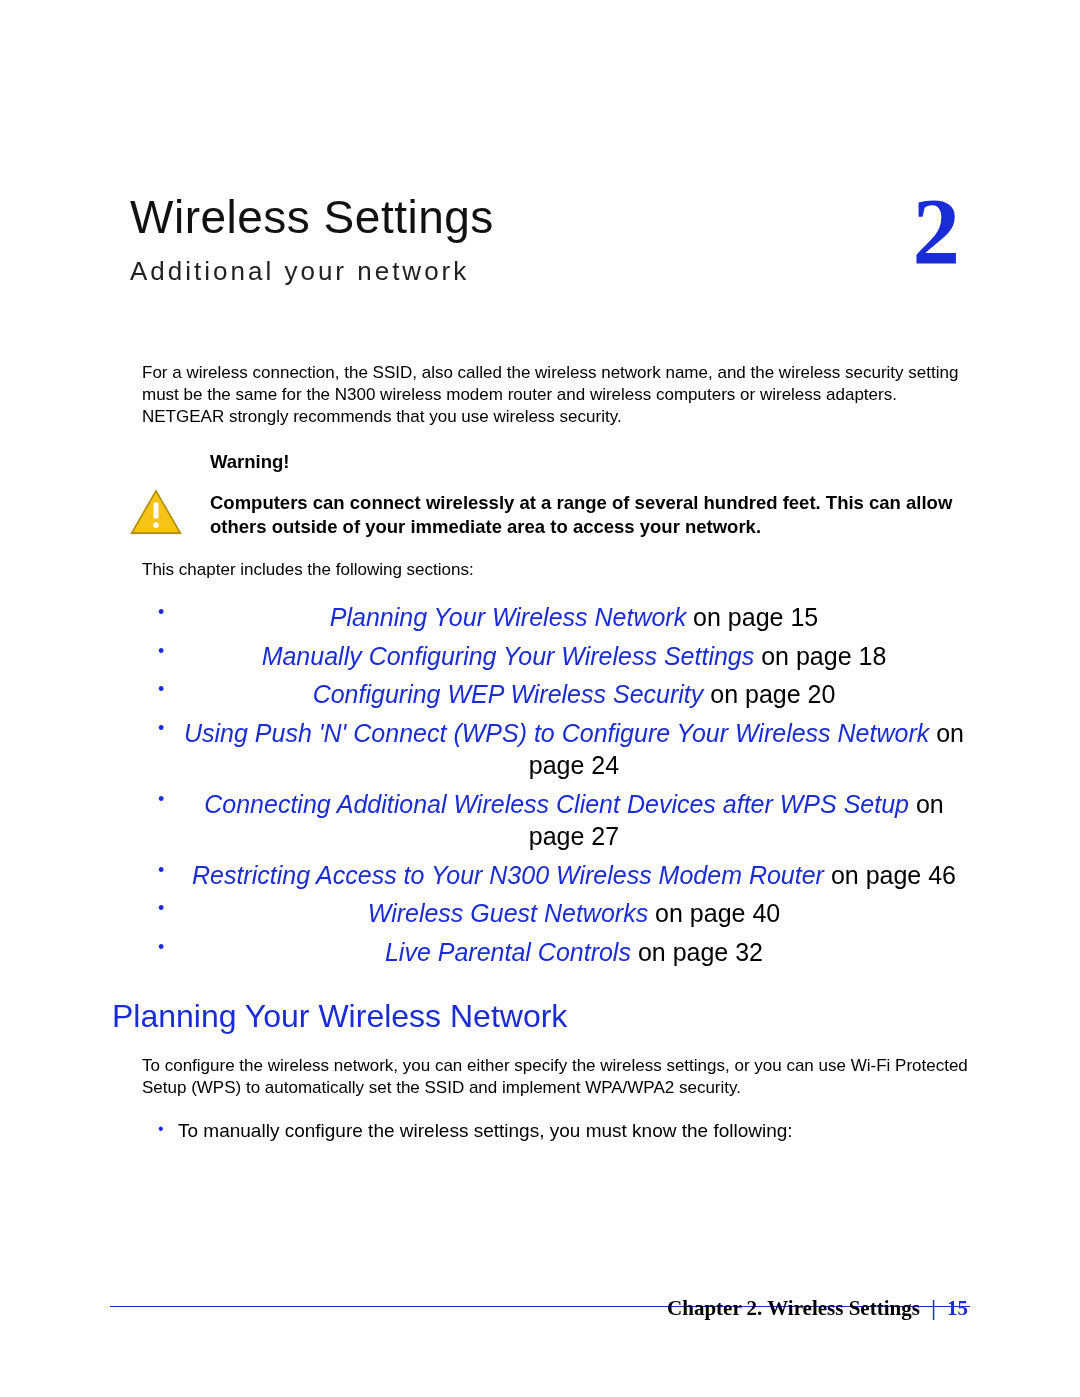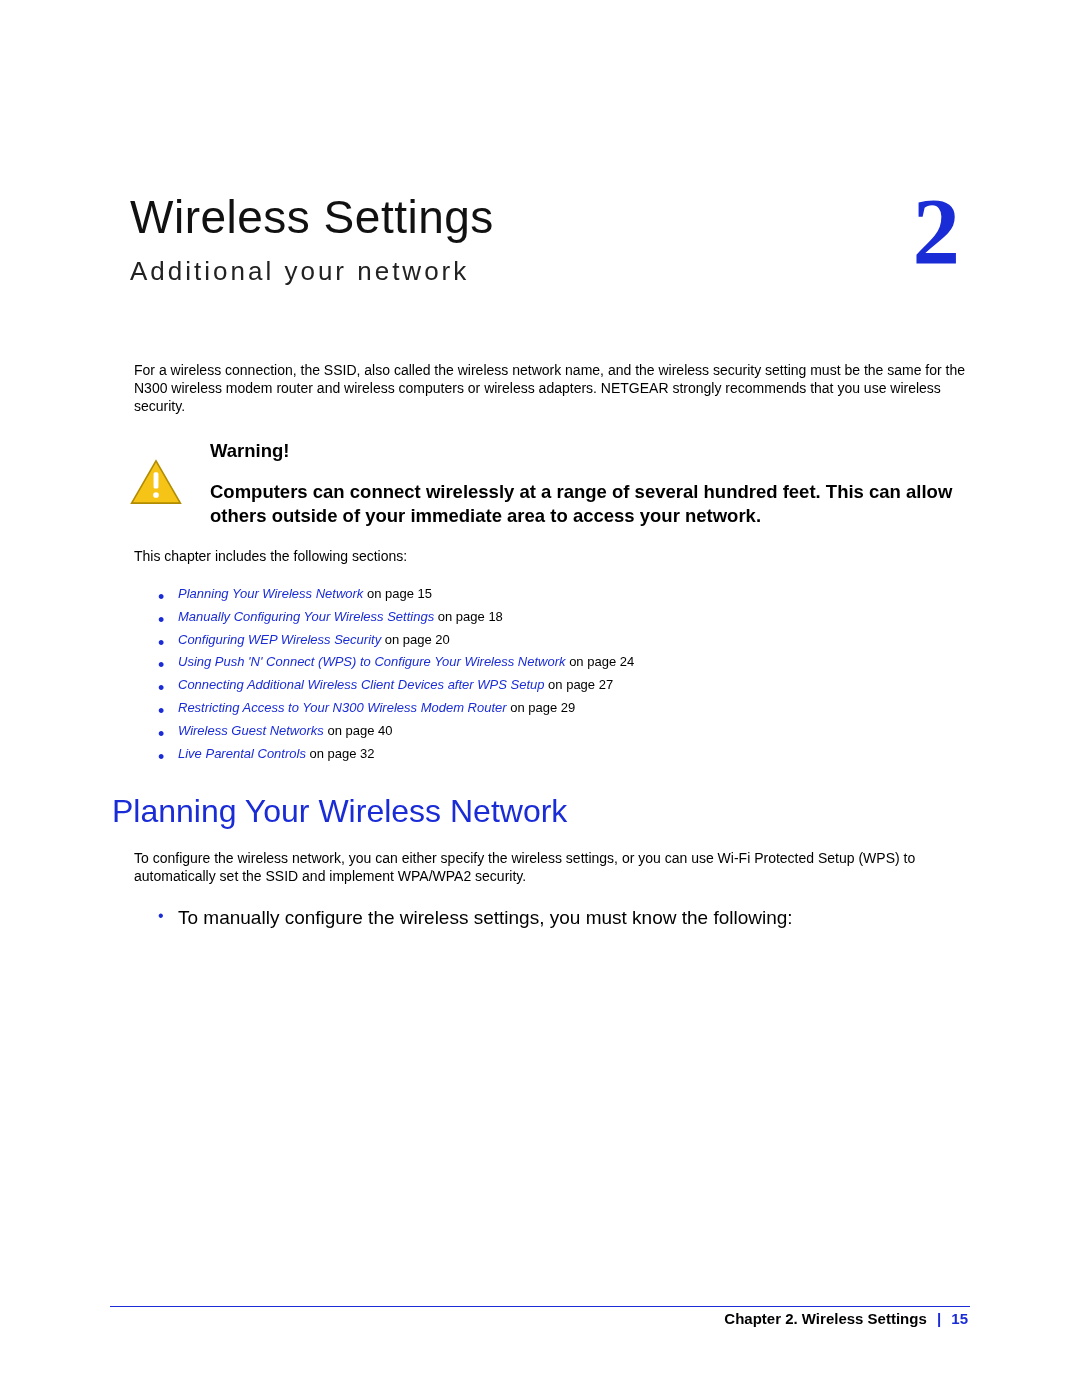--- a/index.html
+++ b/index.html
@@ -39,27 +39,27 @@
     font-family: Georgia, "Times New Roman", serif;
     font-weight: bold;
     font-size: 95px;
     color: #1a2cd6;
     line-height: 1;
   }
   .body-block {
     margin-top: 75px;
   }
   .body-text {
-    font-size: 14px;
+    font-size: 17px;
     line-height: 1.28;
-    margin: 0 0 20px 4px;
+    margin: 0 0 20px 12px;
   }
   .warning-row {
     display: flex;
-    align-items: center;
+    align-items: flex-end;
     margin: 24px 0 20px 0;
   }
   .warning-icon {
     width: 52px;
     flex: 0 0 52px;
     margin-right: 28px;
   }
   .warning-text {
     flex: 1;
   }
@@ -75,22 +75,23 @@
   }
   .toc-list {
     list-style: none;
     padding: 0;
     margin: 10px 0 30px 28px;
   }
   .toc-list li {
     position: relative;
     padding-left: 20px;
     margin: 6px 0;
-    font-size: 13px;
+    font-size: 25px;
     line-height: 1.3;
+    text-align: center;
   }
   .toc-list li::before {
     content: "•";
     position: absolute;
     left: 0;
     color: #1a2cd6;
     font-size: 18px;
   }
   .toc-link {
     color: #1a2cd6;
@@ -124,23 +125,24 @@
   .footer-rule {
     position: absolute;
     left: 110px;
     right: 110px;
     bottom: 90px;
     border-top: 1px solid #1a2cd6;
   }
   .footer {
     position: absolute;
     right: 112px;
-    bottom: 70px;
-    font-size: 15px;
-    font-weight: bold;
+    bottom: 76px;
+    font-size: 21px;
+    font-weight: bold;
+    font-family: Liberation Serif, serif;
   }
   .footer .sep {
     color: #1a2cd6;
     padding: 0 6px;
   }
   .footer .pagenum {
     color: #1a2cd6;
   }
 </style>
 </head>
@@ -172,21 +174,21 @@
     </div>
 
     <p class="body-text">This chapter includes the following sections:</p>
 
     <ul class="toc-list">
       <li><span class="toc-link">Planning Your Wireless Network</span><span> on page 15</span></li>
       <li><span class="toc-link">Manually Configuring Your Wireless Settings</span><span> on page 18</span></li>
       <li><span class="toc-link">Configuring WEP Wireless Security</span><span> on page 20</span></li>
       <li><span class="toc-link">Using Push 'N' Connect (WPS) to Configure Your Wireless Network</span><span> on page 24</span></li>
       <li><span class="toc-link">Connecting Additional Wireless Client Devices after WPS Setup</span><span> on page 27</span></li>
-      <li><span class="toc-link">Restricting Access to Your N300 Wireless Modem Router</span><span> on page 29</span></li>
+      <li><span class="toc-link">Restricting Access to Your N300 Wireless Modem Router</span><span> on page 46</span></li>
       <li><span class="toc-link">Wireless Guest Networks</span><span> on page 40</span></li>
       <li><span class="toc-link">Live Parental Controls</span><span> on page 32</span></li>
     </ul>
 
     <h2 class="section-heading">Planning Your Wireless Network</h2>
 
     <p class="body-text">To configure the wireless network, you can either specify the wireless settings, or you can use Wi-Fi Protected Setup (WPS) to automatically set the SSID and implement WPA/WPA2 security.</p>
 
     <ul class="bullet-list">
       <li>To manually configure the wireless settings, you must know the following:</li>

